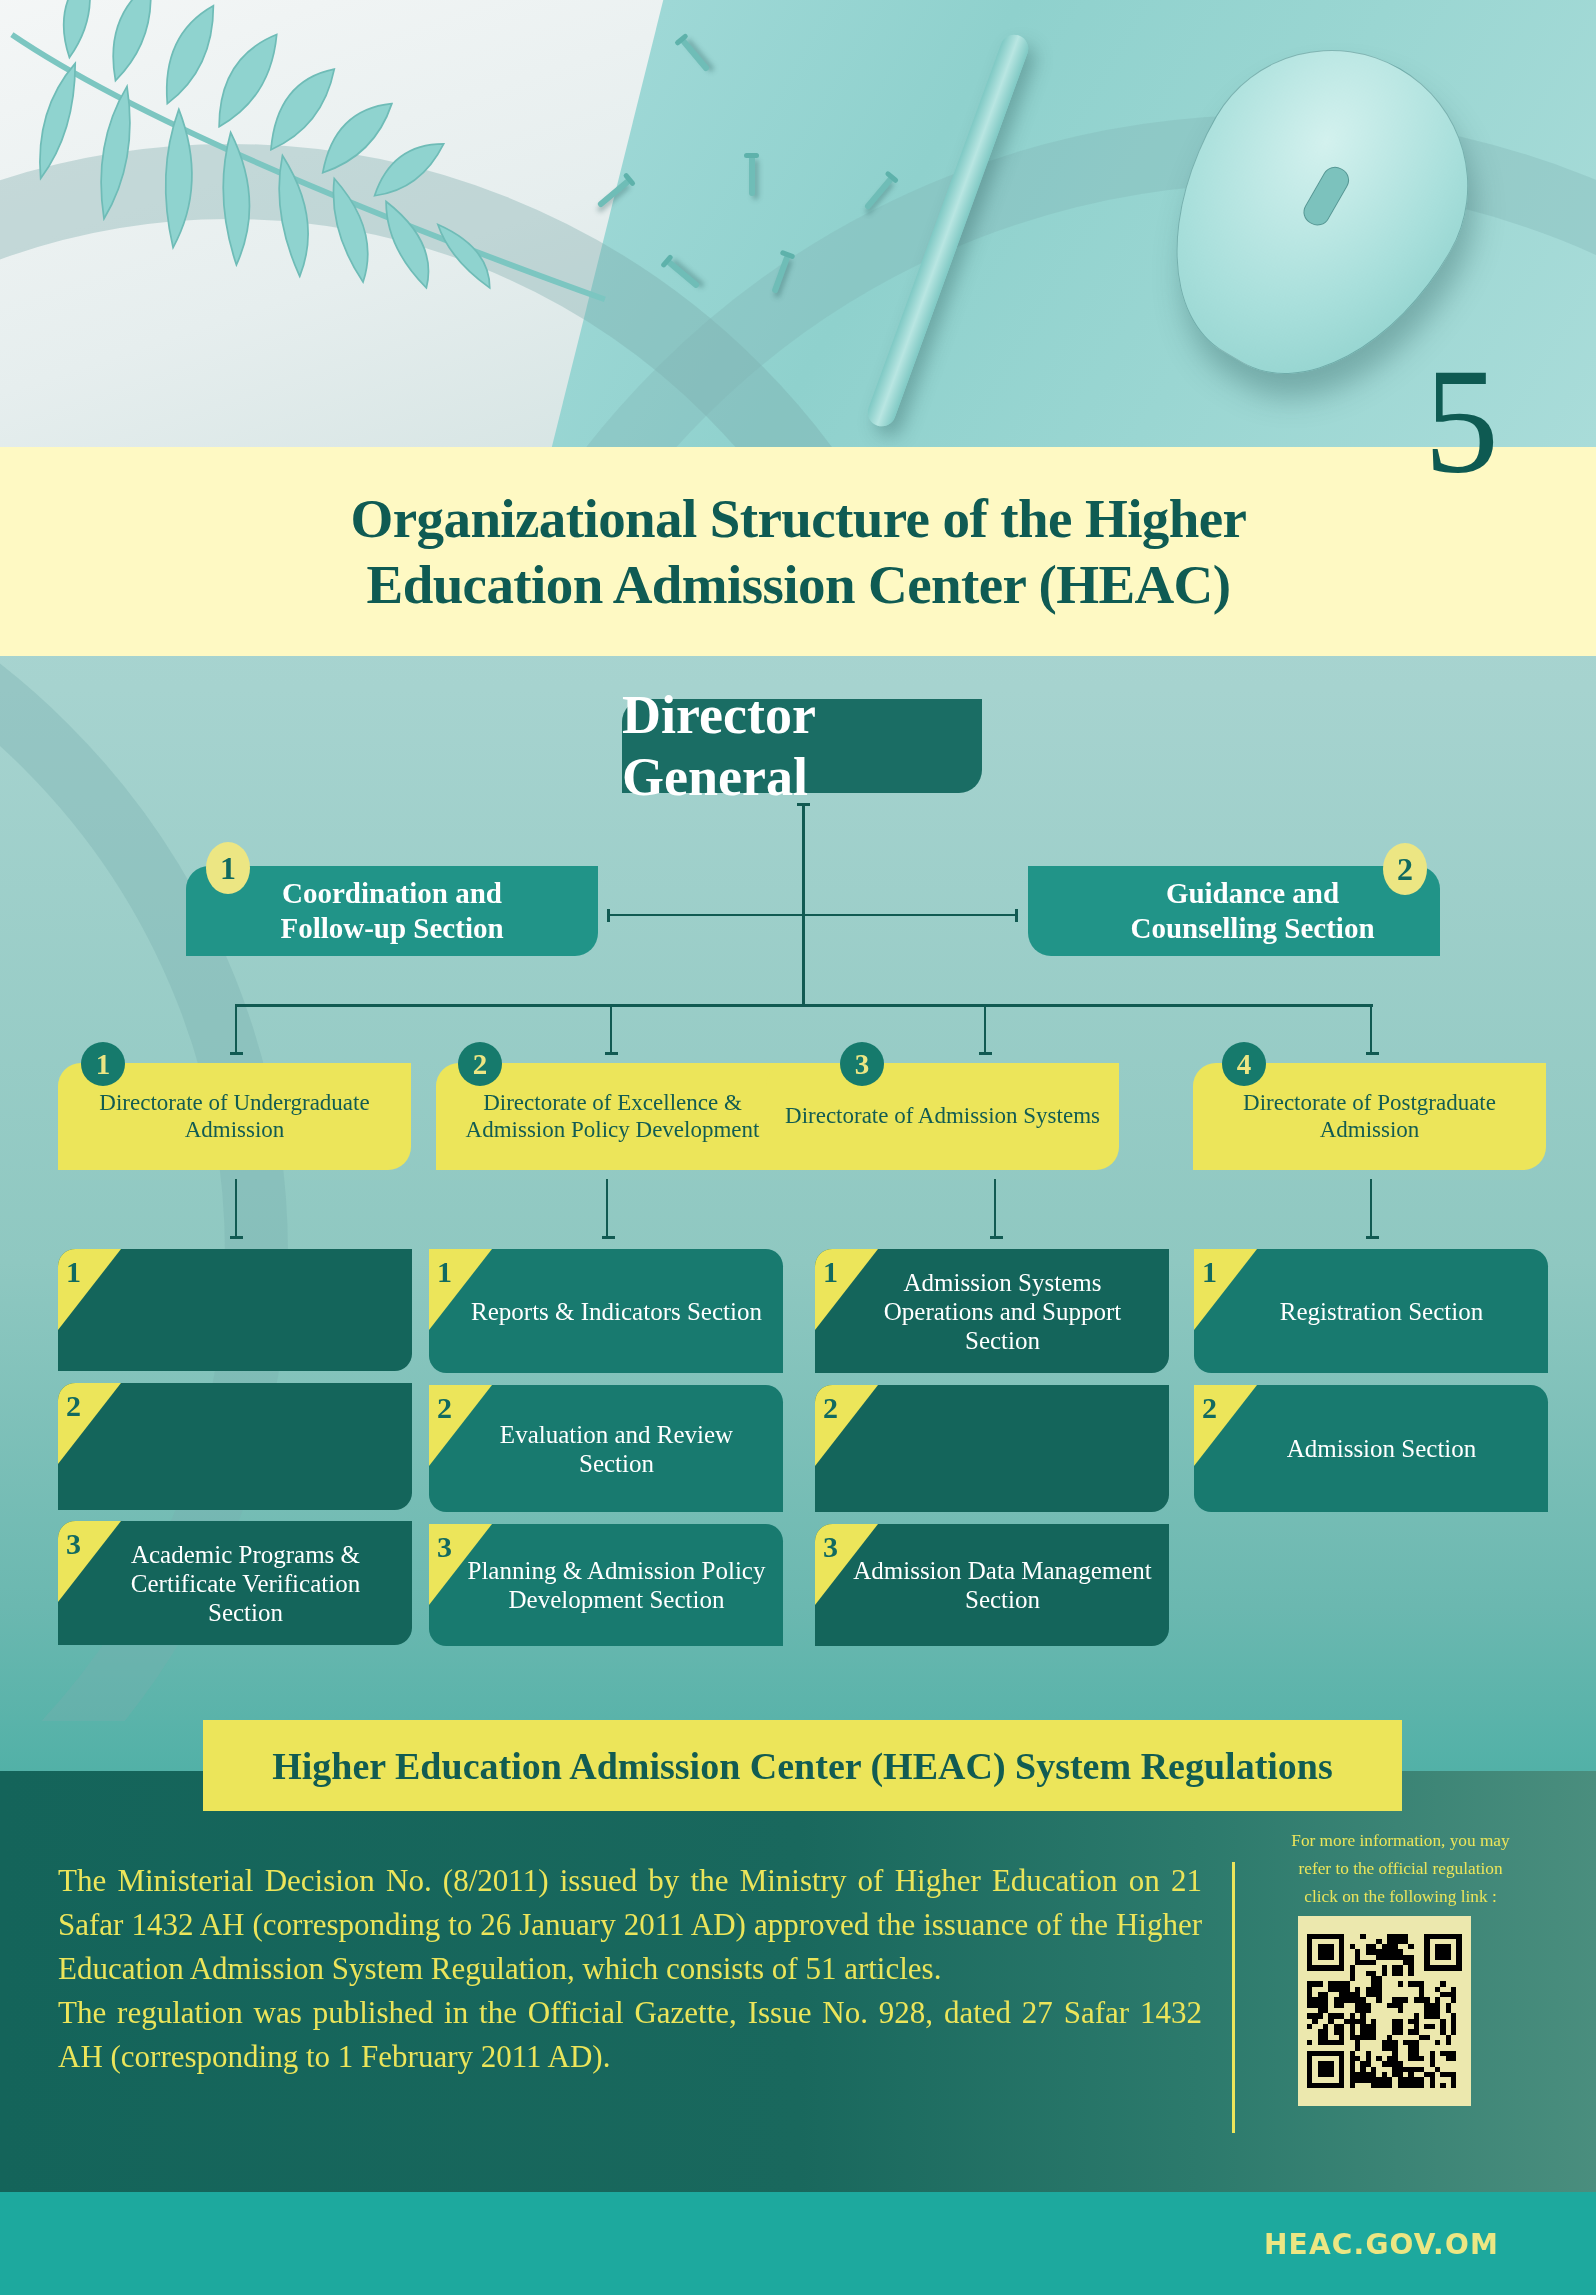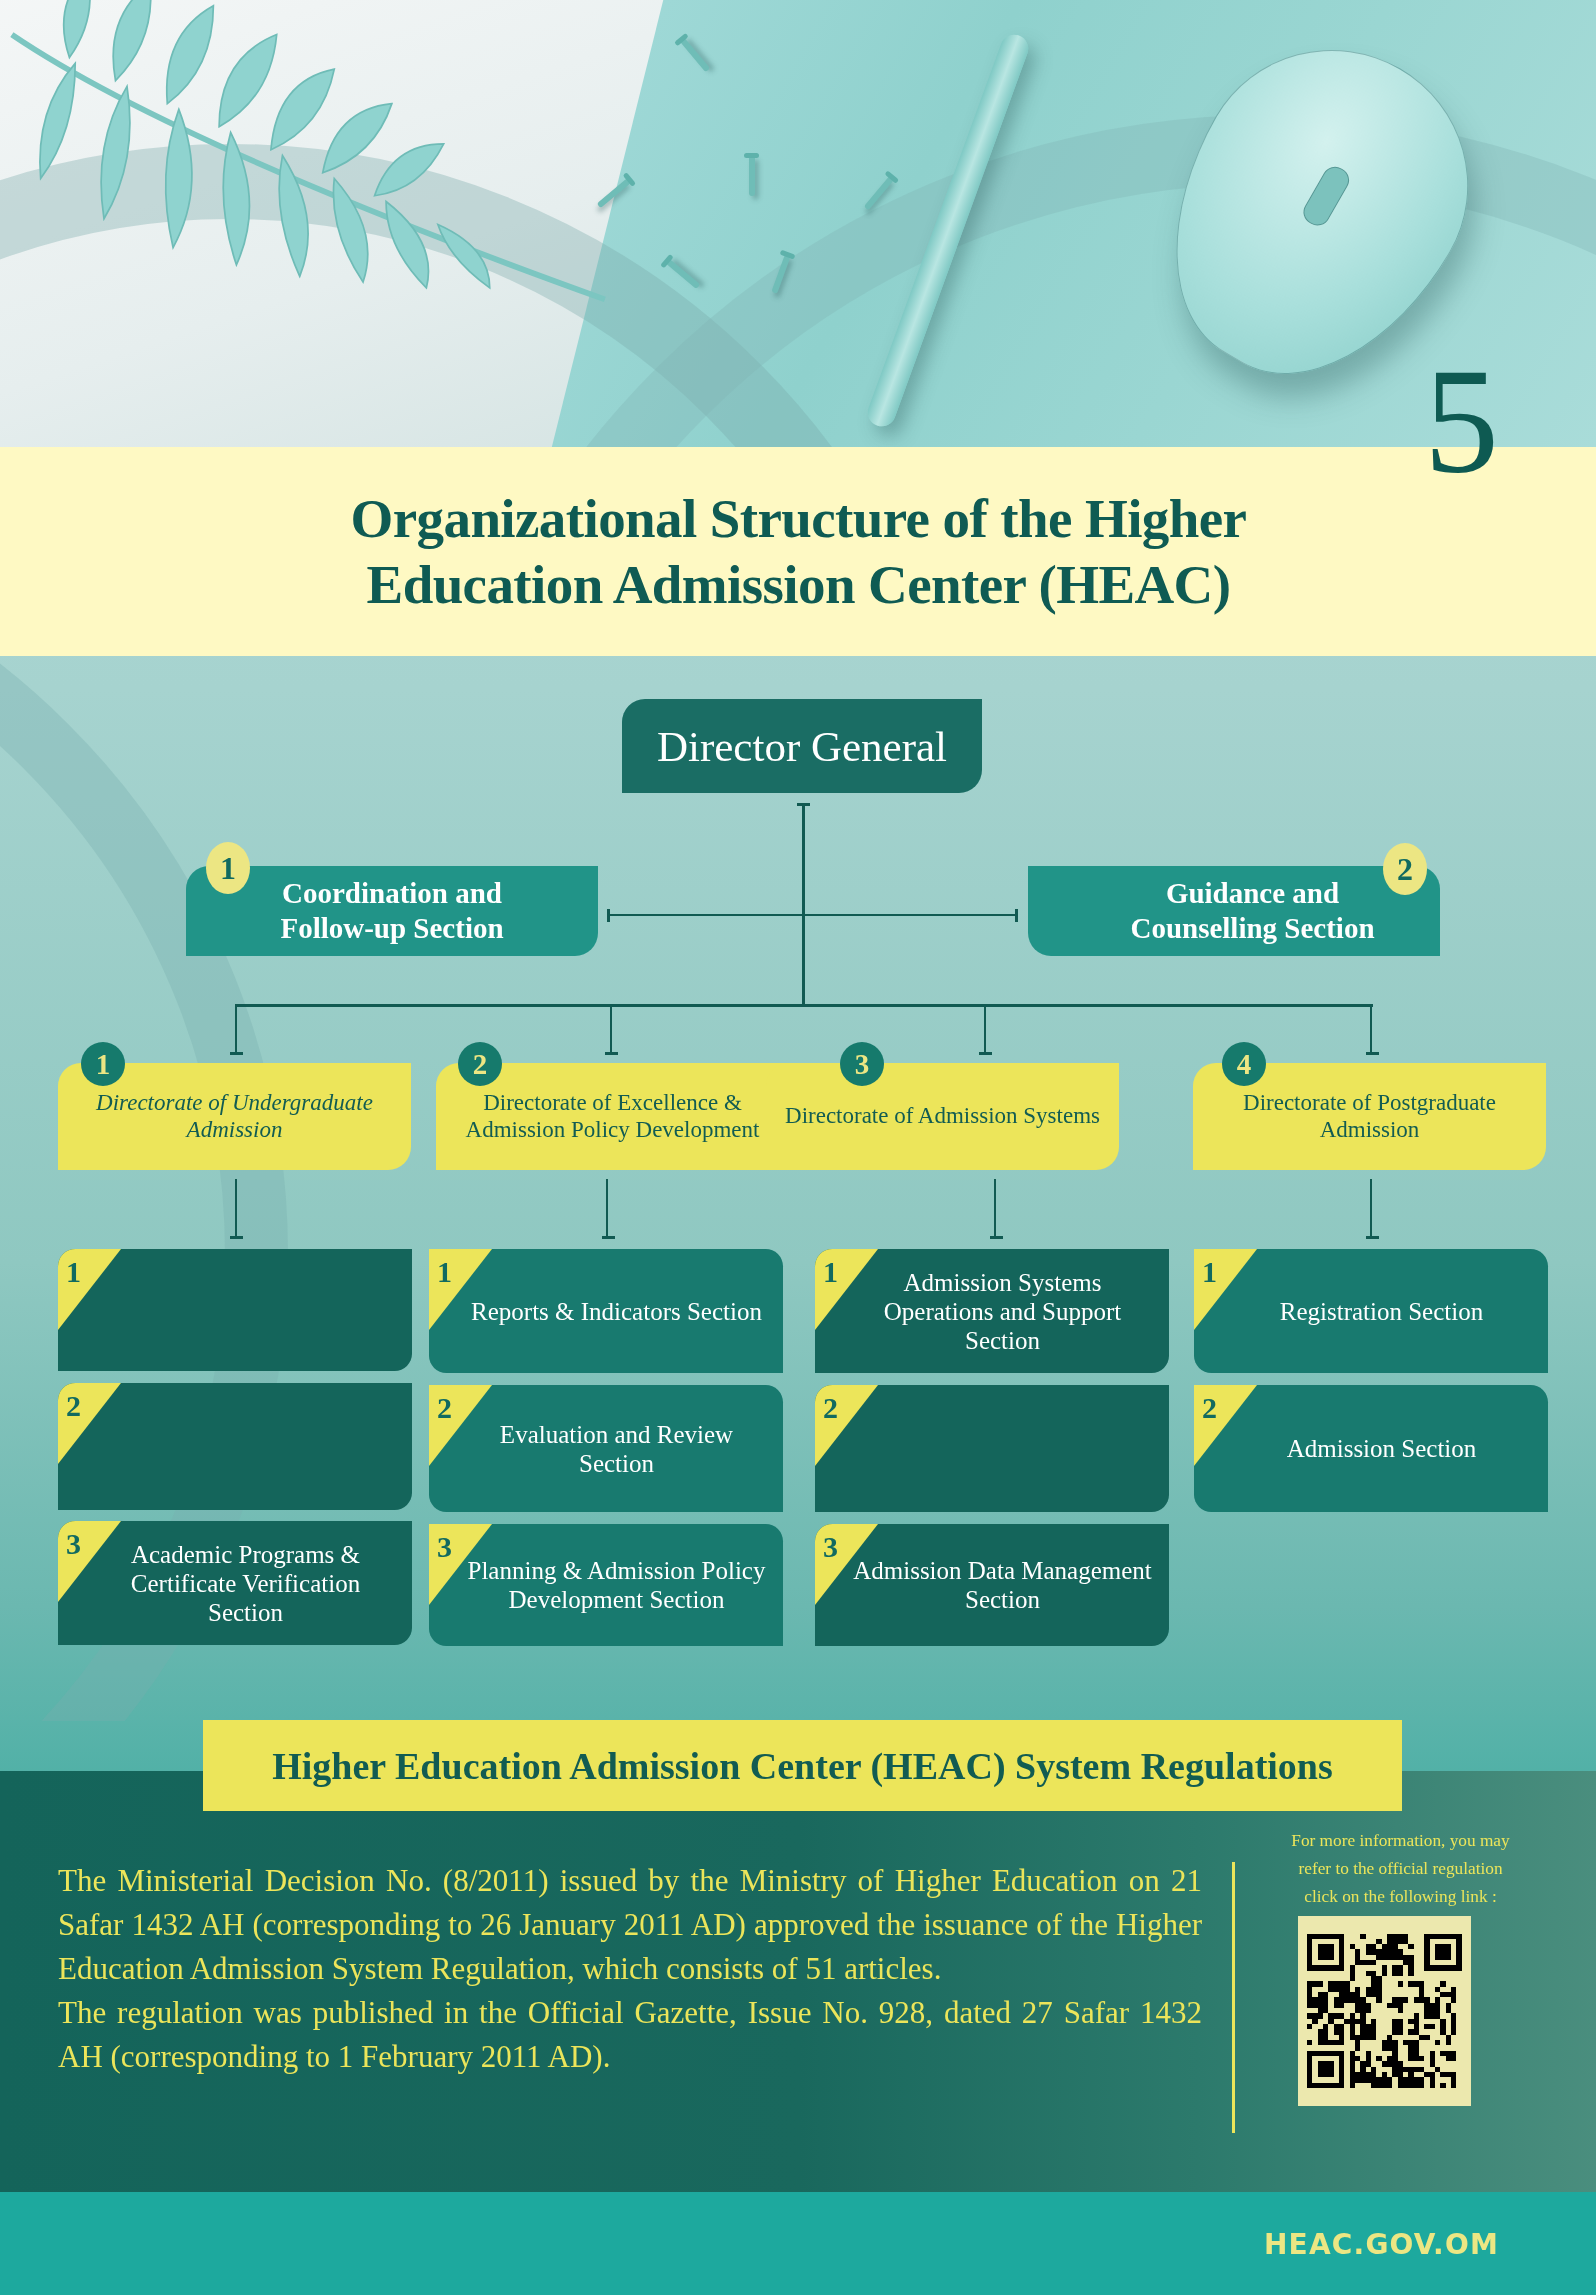--- a/index.html
+++ b/index.html
@@ -72,21 +72,21 @@
   }
   .line { position: absolute; background: #115a52; }
   .tick-h { position: absolute; background: #115a52; height: 2.9px; width: 12.7px; }
   .tick-v { position: absolute; background: #115a52; width: 2.9px; height: 12.7px; }
 
   .dg-box {
     position: absolute; left: 622px; top: 699px; width: 360px; height: 94px;
     background: #1a6d64; border-radius: 23px 0 23px 0;
     display: flex; align-items: center; justify-content: center;
   }
-  .dg-box span { color: #ffffff; font-size: 43px; font-weight: normal; }
+  .dg-box span { color: #ffffff; font-size: 54px; font-weight: bold; }
 
   .side-box {
     position: absolute; top: 866px; width: 412px; height: 90px;
     background: #219488; border-radius: 23px 0 23px 0;
     display: flex; align-items: center; justify-content: center; text-align: center;
   }
   .side-box span { color: #ffffff; font-size: 29px; line-height: 35px; font-weight: bold; }
   .side-box.right { border-radius: 0 23px 0 23px; padding-left: 37px; }
   .badge-round {
     position: absolute; width: 44px; height: 52px; border-radius: 50%;
@@ -243,21 +243,21 @@
 <div class="badge-round" style="left:206px; top:842px;">1</div>
 
 <div class="side-box right" style="left:1028px;">
   <span>
     <span>Guidance and</span><br>
     <span>Counselling Section</span>
   </span>
 </div>
 <div class="badge-round" style="left:1383px; top:843px;">2</div>
 
-<div class="dir-box" style="left:58px;font-style:italic;">
+<div class="dir-box" style="left:58px;">
   <span>Directorate of Undergraduate Admission</span>
 </div>
 <div class="badge-dark" style="left:81px; top:1042px;">1</div>
 
 <div class="dir-box" style="left:436px;">
   <span>Directorate of Excellence &amp; Admission Policy Development</span>
 </div>
 <div class="badge-dark" style="left:458px; top:1042px;">2</div>
 
 <div class="dir-box" style="left:766px;">

